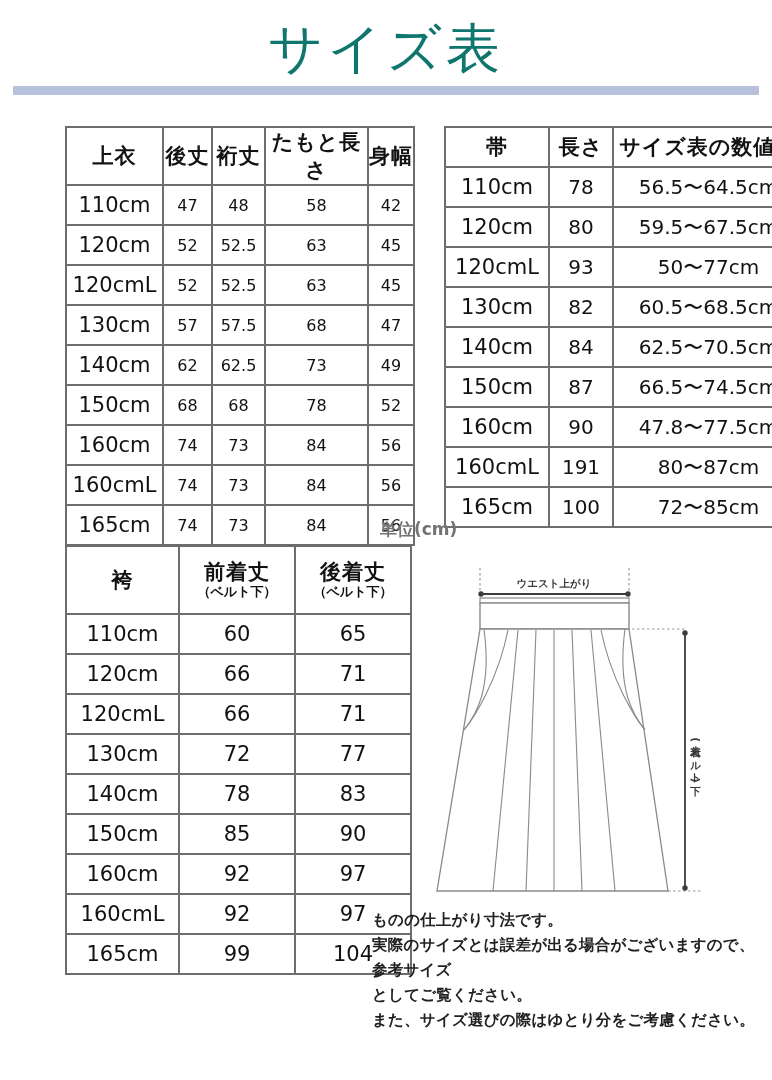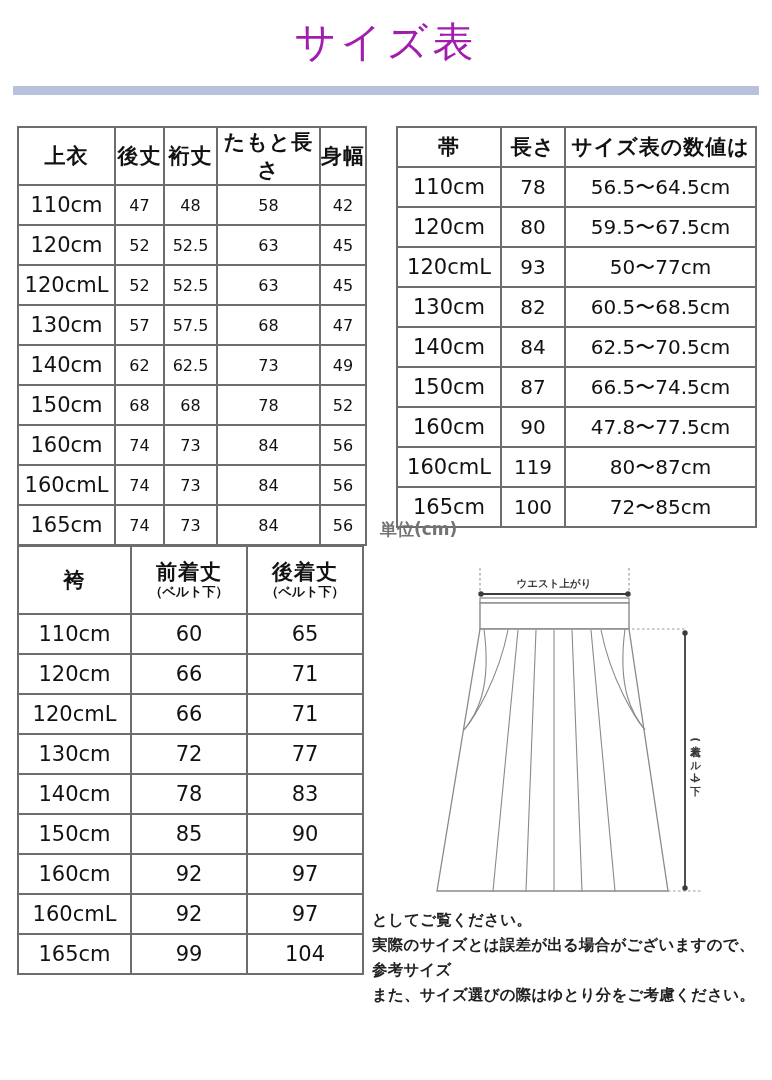--- a/index.html
+++ b/index.html
@@ -16,42 +16,43 @@
     overflow: hidden;
   }
 
   
   #page-title {
     position: absolute;
     top: 22px;
     left: 0;
     width: 772px;
     text-align: center;
-    font-size: 41px;
+    font-size: 54px;
     letter-spacing: 4px;
     font-weight: 500;
-    color: #a21caf;
+    color: #0f766e;
     line-height: 1;
   }
   #title-divider {
     position: absolute;
     top: 86px;
     left: 13px;
     width: 746px;
     height: 9px;
     background: #b7c1db;
     border-radius: 1px;
   }
 
   
   .sz-table {
     position: absolute;
     border-collapse: collapse;
     table-layout: fixed;
     background: #84cc16;
+    margin-left: 48px;
   }
   .sz-table td, .sz-table th {
     border: 2px solid #6d6d6d;
     text-align: center;
     vertical-align: middle;
     font-weight: 500;
     color: #121212;
     padding: 0;
     background: #ffffff;
   }
@@ -286,21 +287,21 @@
       <td>87</td>
       <td>66.5〜74.5cm</td>
     </tr>
     <tr>
       <td class="size-cell">160cm</td>
       <td>90</td>
       <td>47.8〜77.5cm</td>
     </tr>
     <tr>
       <td class="size-cell">160cmL</td>
-      <td>119</td>
+      <td>191</td>
       <td>80〜87cm</td>
     </tr>
     <tr>
       <td class="size-cell">165cm</td>
       <td>100</td>
       <td>72〜85cm</td>
     </tr>
   </tbody>
 </table>
 
@@ -405,16 +406,17 @@
   <path d="M221,80 C231,130 255,168 265,180" fill="none" stroke="#8a8a8a" stroke-width="1.1"></path>
 
   <line x1="138" y1="80" x2="113" y2="341" stroke="#8a8a8a" stroke-width="1.1"></line>
   <line x1="156" y1="80" x2="146" y2="341" stroke="#8a8a8a" stroke-width="1.1"></line>
   <line x1="174" y1="80" x2="174" y2="341" stroke="#8a8a8a" stroke-width="1.1"></line>
   <line x1="192" y1="80" x2="202" y2="341" stroke="#8a8a8a" stroke-width="1.1"></line>
   <line x1="211" y1="80" x2="235" y2="341" stroke="#8a8a8a" stroke-width="1.1"></line>
 </svg>
 
 <div id="footnote">
+  <p>ものの仕上がり寸法です。</p>
+  <p>実際のサイズとは誤差が出る場合がございますので、参考サイズ</p>
   <p>としてご覧ください。</p>
-  <p>実際のサイズとは誤差が出る場合がございますので、参考サイズ</p>
   <p>また、サイズ選びの際はゆとり分をご考慮ください。</p>
 </div>
 
 </body></html>

